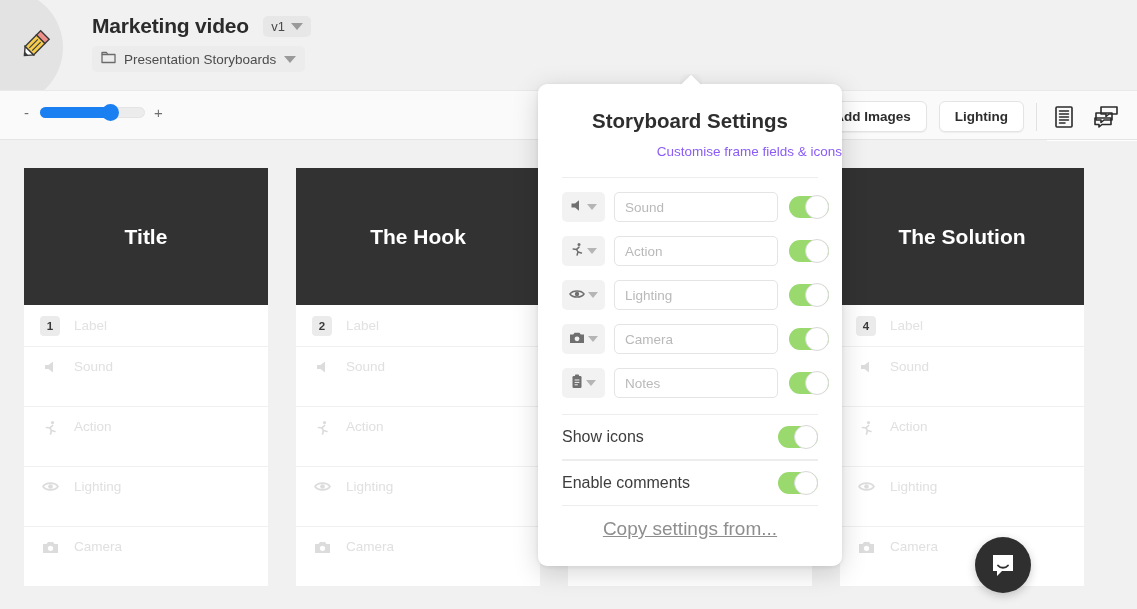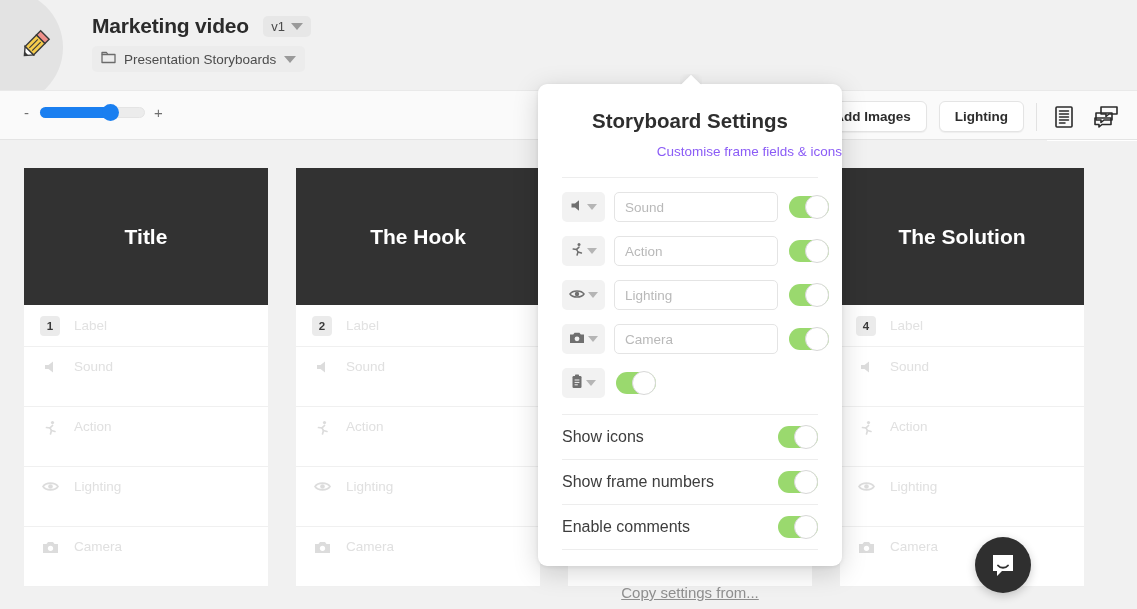--- a/index.html
+++ b/index.html
@@ -134,22 +134,22 @@
     border-radius: 50%; background: #ffffff; border: 1px solid #d8d8d8;
   }
 
   .opt-row {
     display: flex; align-items: center; justify-content: space-between;
     padding: 0 24px; height: 44px; margin-top: 0; gap: 20px;
   }
   .opt-row .olbl { font-size: 16px; color: #3d3d3d; }
   .opt-hr { height: 1px; background: #ededed; margin: 0 24px; }
   .copy-link {
-    display: block; text-align: center; margin-top: 34px;
-    font-size: 15px; color: #8e8e8e; text-decoration: underline; cursor: pointer;
+    display: block; text-align: center; margin-top: 12px;
+    font-size: 19px; color: #8e8e8e; text-decoration: underline; cursor: pointer;
   }
 
   
   .chat-bubble {
     position: absolute; right: 16px; bottom: 16px; width: 56px; height: 56px;
     border-radius: 50%; background: #2f2f2f; cursor: pointer;
     display: flex; align-items: center; justify-content: center;
     box-shadow: 0 3px 10px rgba(0,0,0,.2); z-index: 60;
   }
 </style>
@@ -536,41 +536,36 @@
               <rect x="4" y="0.6" width="4" height="2.6" rx="0.7" fill="#6f6f6f"></rect>
               <g stroke="#f2f2f2" stroke-width="1">
                 <line x1="3.6" y1="6" x2="8.4" y2="6"></line>
                 <line x1="3.6" y1="8.4" x2="8.4" y2="8.4"></line>
                 <line x1="3.6" y1="10.8" x2="6.8" y2="10.8"></line>
               </g>
             </svg>
         </span>
         <span class="caret"></span>
       </div>
+      <input class="field-input" placeholder="Notes" style="">
       <div class="toggle">
           <div class="tk"></div>
         </div>
     </div>
 
     <div class="pop-hr" style="margin-top:16px"></div>
 
     <div class="opt-row">
       <span class="olbl">Show icons</span>
       <div class="toggle">
           <div class="tk"></div>
         </div>
     </div>
     <div class="opt-hr"></div>
 
-    <div class="opt-row">
-      <span class="olbl">Show frame numbers</span>
-      <div class="toggle">
-          <div class="tk"></div>
-        </div>
-    </div>
     <div class="opt-hr"></div>
 
     <div class="opt-row">
       <span class="olbl">Enable comments</span>
       <div class="toggle">
           <div class="tk"></div>
         </div>
     </div>
     <div class="opt-hr"></div>
 

